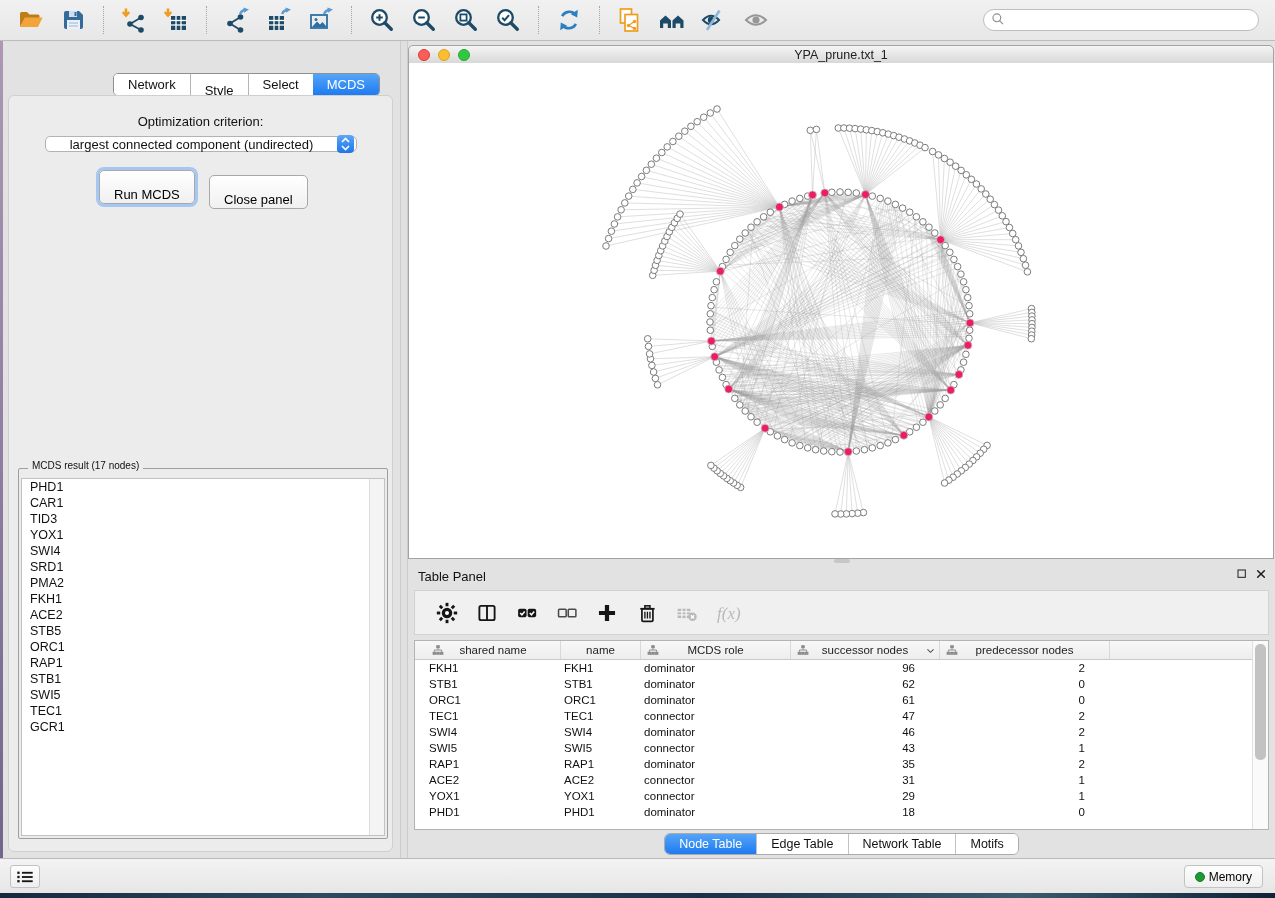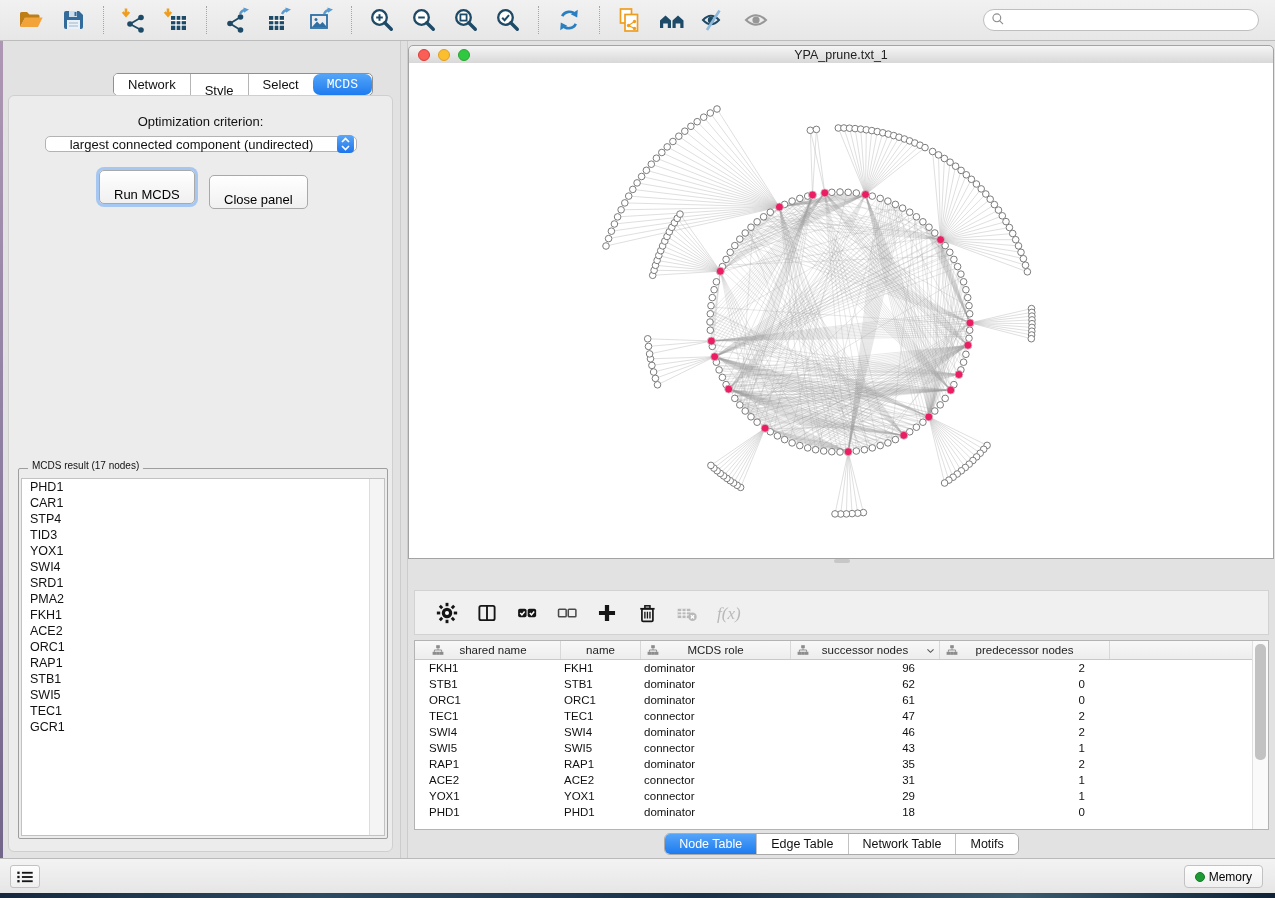--- a/index.html
+++ b/index.html
@@ -22,21 +22,21 @@
   #control-panel{left:3px;top:41px;width:397px;height:817px;background:#e2e2e2;}
   .panel-titlebar{position:absolute;left:0;top:0;right:0;height:26px;display:flex;align-items:center;}
   .panel-title{font-size:13px;padding-left:10px;}
   .panel-winbtns{position:absolute;right:8px;top:5px;display:flex;gap:7px;}
   .winbtn{background:transparent;border:none;padding:0;line-height:0;cursor:pointer;}
   #cp-tabs{position:absolute;left:78px;top:32px;height:21px;display:flex;border:1px solid #909090;
            border-radius:5px;overflow:hidden;background:#fff;margin-left:32px;}
   .cp-tab{height:21px;display:flex;align-items:center;justify-content:center;font-size:13px;
           background:#fff;color:#111;border:none;cursor:pointer;border-left:1px solid #b5b5b5;font-family:"Liberation Sans",sans-serif;}
   .cp-tab:first-child{border-left:none;}
-  .cp-tab.active{background:linear-gradient(#55a5f8,#1e7bf0);color:#fff;border-left:none;border-radius:7px;font-family:Liberation Mono, monospace;}
+  .cp-tab.active{background:linear-gradient(#55a5f8,#1e7bf0);color:#fff;border-left:none;border-radius:0;}
   #cp-inner{position:absolute;left:5px;top:54px;width:385px;height:757px;background:#ececec;
             border:1px solid #cfcfcf;border-radius:6px;box-sizing:border-box;}
   #crit-label{position:absolute;left:0;top:18px;width:100%;text-align:center;font-size:13px;}
   #crit-select{position:absolute;left:36px;top:40px;width:312px;height:16px;background:#fff;border:1px solid #b3b3b3;
                border-radius:5px;display:flex;align-items:center;box-sizing:border-box;cursor:pointer;}
   #crit-select .val{flex:1;text-align:center;font-size:13px;white-space:nowrap;overflow:hidden;}
   #crit-stepper{width:17px;height:18px;margin-right:2px;border-radius:4px;background:linear-gradient(#5ba7f8,#1e74ea);
                 display:flex;flex-direction:column;align-items:center;justify-content:center;}
   #crit-stepper svg{display:block;}
   .btn{height:22px;background:linear-gradient(#ffffff,#f0f0f0);border:1px solid #a9a9a9;border-radius:5px;
@@ -265,28 +265,28 @@
       </span>
     </div>
     <button id="run-btn" class="btn">Run MCDS</button>
     <button id="closep-btn" class="btn">Close panel</button>
     <div id="mcds-group">
       <span id="mcds-legend">MCDS result (17 nodes)</span>
       <div id="mcds-list">
         <div id="mcds-scroll"></div>
       <div class="mcds-item">PHD1</div>
           <div class="mcds-item">CAR1</div>
-          <div class="mcds-item">STP4</div>
           <div class="mcds-item">TID3</div>
           <div class="mcds-item">YOX1</div>
           <div class="mcds-item">SWI4</div>
           <div class="mcds-item">SRD1</div>
           <div class="mcds-item">PMA2</div>
           <div class="mcds-item">FKH1</div>
           <div class="mcds-item">ACE2</div>
+          <div class="mcds-item">STB5</div>
           <div class="mcds-item">ORC1</div>
           <div class="mcds-item">RAP1</div>
           <div class="mcds-item">STB1</div>
           <div class="mcds-item">SWI5</div>
           <div class="mcds-item">TEC1</div>
           <div class="mcds-item">GCR1</div>
         </div>
     </div>
   </div>
 </div>
@@ -1101,20 +1101,34 @@
         <circle cx="439.2" cy="388.7" r="4" class="pnode" fill="#ec1e63"></circle>
       </svg>
   </div>
 </div>
 
 <div id="h-split" class="abs">
     <span class="grip"></span>
   </div>
 
 <div id="table-panel" class="abs">
+  <div class="panel-titlebar">
+    <span class="panel-title">Table Panel</span>
+    <span class="panel-winbtns">
+      <button class="winbtn"><span class="ic-float"><svg width="12" height="12" viewBox="0 0 18 18">
+              <rect x="3" y="3" width="11" height="11" fill="none" stroke="#2b2b2b" stroke-width="1.6"></rect>
+            </svg></span></button>
+      <button class="winbtn"><span class="ic-close"><svg width="12" height="12" viewBox="0 0 18 18">
+              <g stroke="#1a1a1a" stroke-width="2.2" stroke-linecap="round">
+                <line x1="4" y1="4" x2="14" y2="14"></line>
+                <line x1="14" y1="4" x2="4" y2="14"></line>
+              </g>
+            </svg></span></button>
+    </span>
+  </div>
   <div id="tp-toolbar">
       <button class="tbtn"><span><svg width="22" height="22" viewBox="0 0 26 26">
             <g stroke="#151515" stroke-width="3.4">
               <line x1="21" y1="13" x2="25" y2="13"></line>
               <line x1="18.66" y1="18.66" x2="21.49" y2="21.49"></line>
               <line x1="13" y1="21" x2="13" y2="25"></line>
               <line x1="7.34" y1="18.66" x2="4.51" y2="21.49"></line>
               <line x1="5" y1="13" x2="1" y2="13"></line>
               <line x1="7.34" y1="7.34" x2="4.51" y2="4.51"></line>
               <line x1="13" y1="5" x2="13" y2="1"></line>

